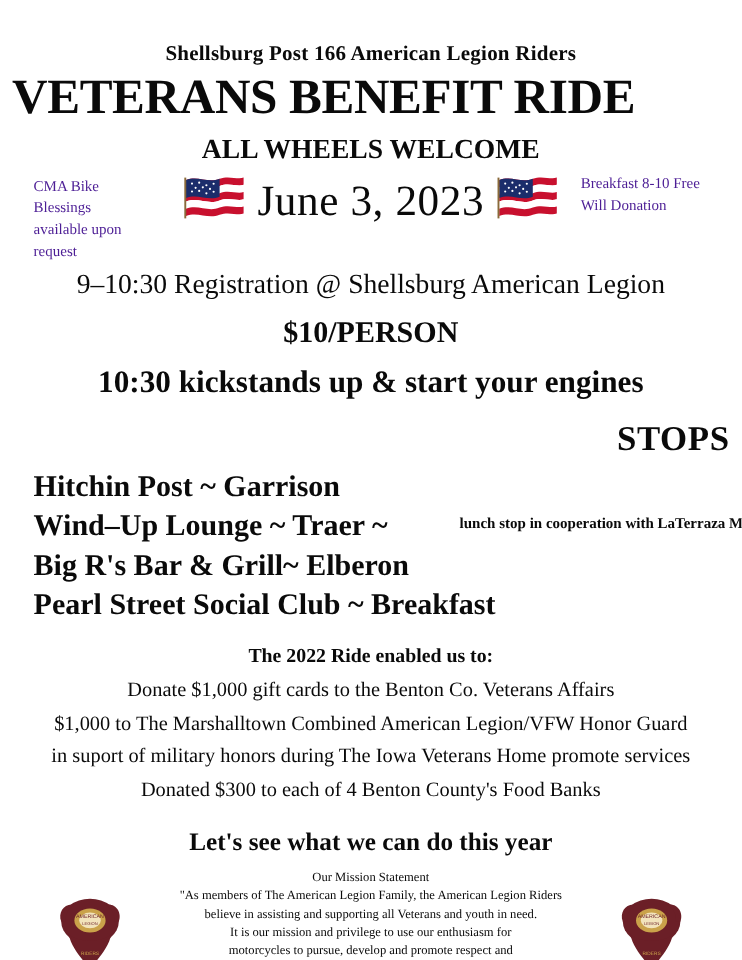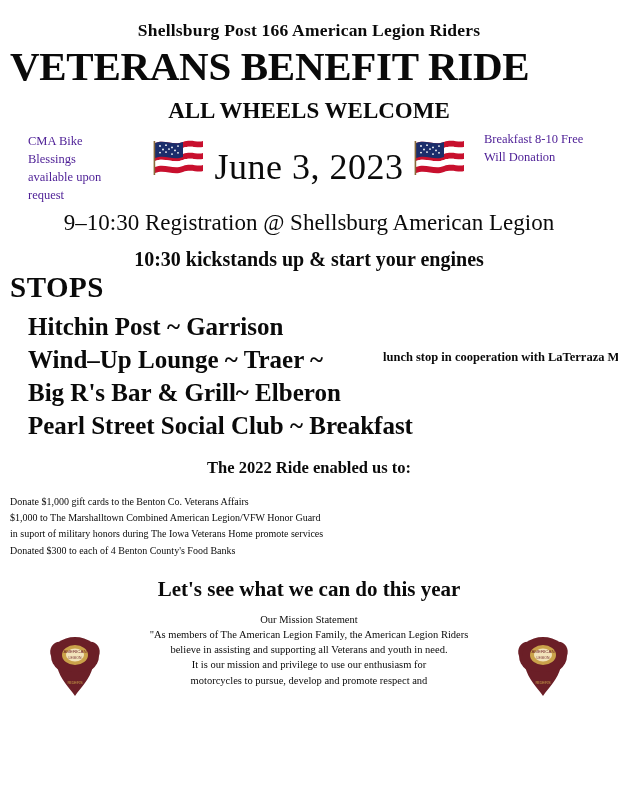--- a/index.html
+++ b/index.html
@@ -22,21 +22,21 @@
     padding: 14px 10px 0 10px;
   }
 
   
   .org-line {
     font-family: "Liberation Serif", serif;
     font-weight: bold;
     font-size: 17.5px;
     letter-spacing: 0.2px;
     text-align: center;
-    margin-top: 6px;
+    margin-top: 20px;
   }
   .main-title {
     font-family: "Liberation Serif", serif;
     font-weight: bold;
     font-size: 41px;
     letter-spacing: -0.3px;
     margin-top: 4px;
     line-height: 1.05;
   }
   .all-wheels {
@@ -72,21 +72,21 @@
     align-items: center;
     justify-content: center;
     gap: 4px;
   }
   .date-text {
     font-family: "Liberation Serif", serif;
     font-weight: normal;
     font-size: 36px;
     letter-spacing: 0.5px;
     padding: 0 6px;
-    margin-top: 20px;
+    margin-top: 6px;
   }
 
   
   .flag {
     width: 52px;
     height: 40px;
     display: block;
   }
 
   
@@ -100,28 +100,29 @@
   }
   .price {
     text-align: center;
     font-weight: bold;
     font-size: 25px;
     margin-top: 14px;
   }
   .line-kick {
     text-align: center;
     font-weight: bold;
-    font-size: 20px;
+    font-size: 26px;
     margin-top: 12px;
   }
 
   .stops-title {
-    text-align: left;
+    text-align: right;
     font-weight: bold;
     font-size: 29px;
+    margin-top: 16px;
     letter-spacing: 0.5px;
   }
 
   
   .stops {
     margin-top: 6px;
     padding-left: 18px;
   }
   .stop {
     position: relative;
@@ -142,24 +143,24 @@
   }
 
   
   .ride-head {
     text-align: center;
     font-weight: bold;
     font-size: 16.5px;
     margin-top: 16px;
   }
   .ride-list {
-    text-align: left;
-    font-size: 10px;
+    text-align: center;
+    font-size: 17px;
     line-height: 1.62;
-    margin-top: 16px;
+    margin-top: 4px;
   }
   .tagline {
     text-align: center;
     font-weight: bold;
     font-size: 21px;
     margin-top: 18px;
   }
 
   
   .mission-wrap {
@@ -255,20 +256,21 @@
           </g>
         </svg>
       </span>
     </div>
 
     <div class="side-note right">Breakfast 8-10 Free Will Donation</div>
   </div>
 
   <div class="line-reg">9–10:30 Registration @ Shellsburg American Legion</div>
 
+  <div class="price">$10/PERSON</div>
 
   <div class="line-kick">10:30 kickstands up &amp; start your engines</div>
 
   <div class="stops-title">STOPS</div>
 
   <div class="stops">
     <div class="stop">
       <span>Hitchin Post ~ Garrison</span>
     </div>
     <div class="stop">

